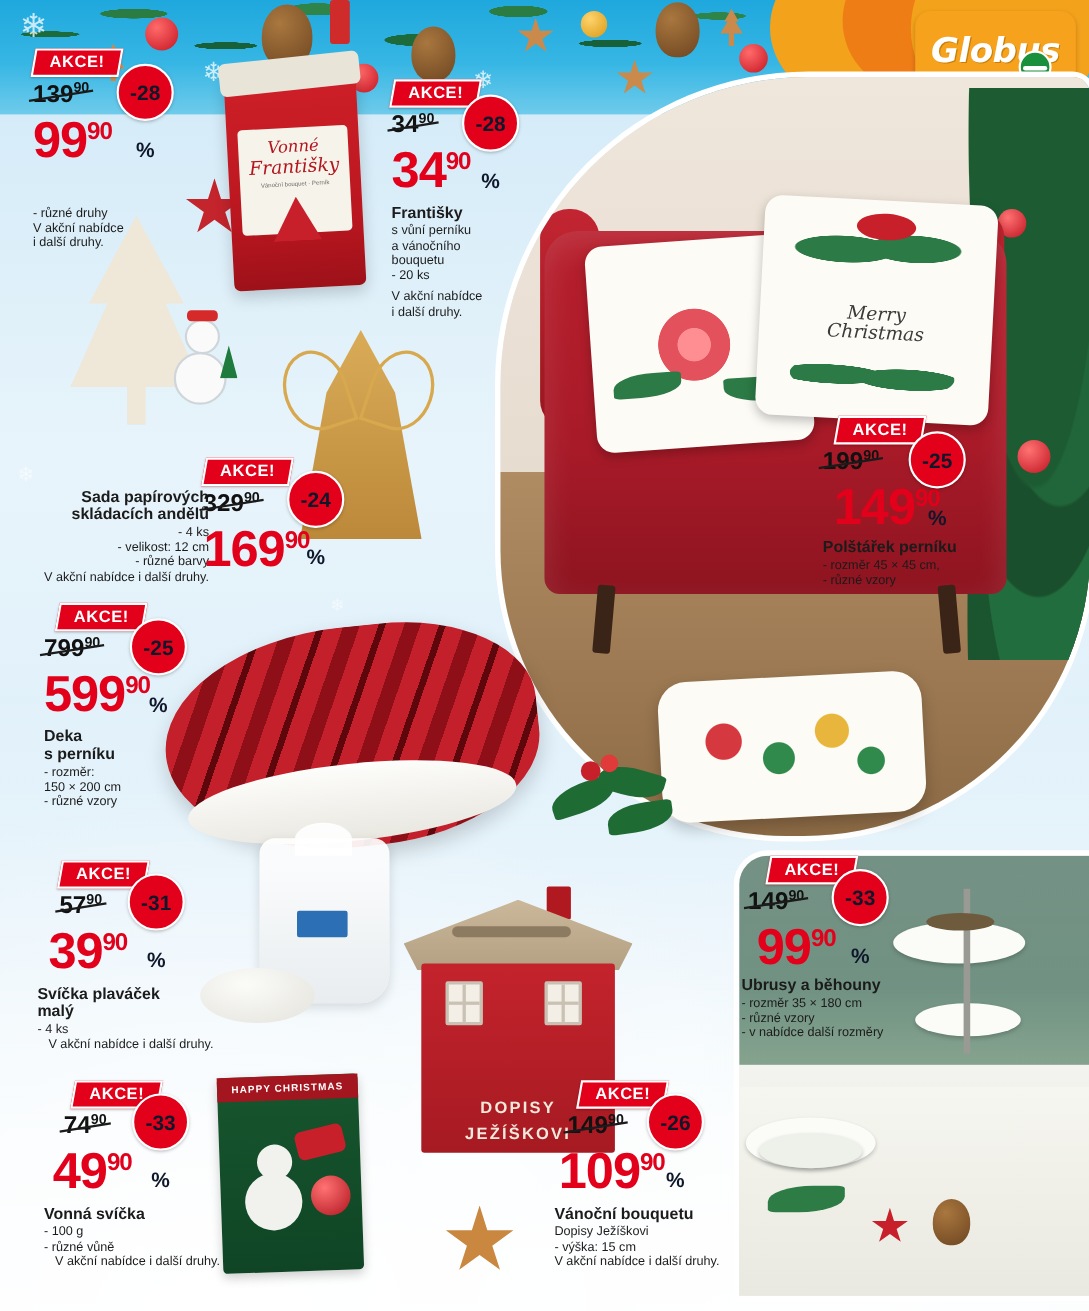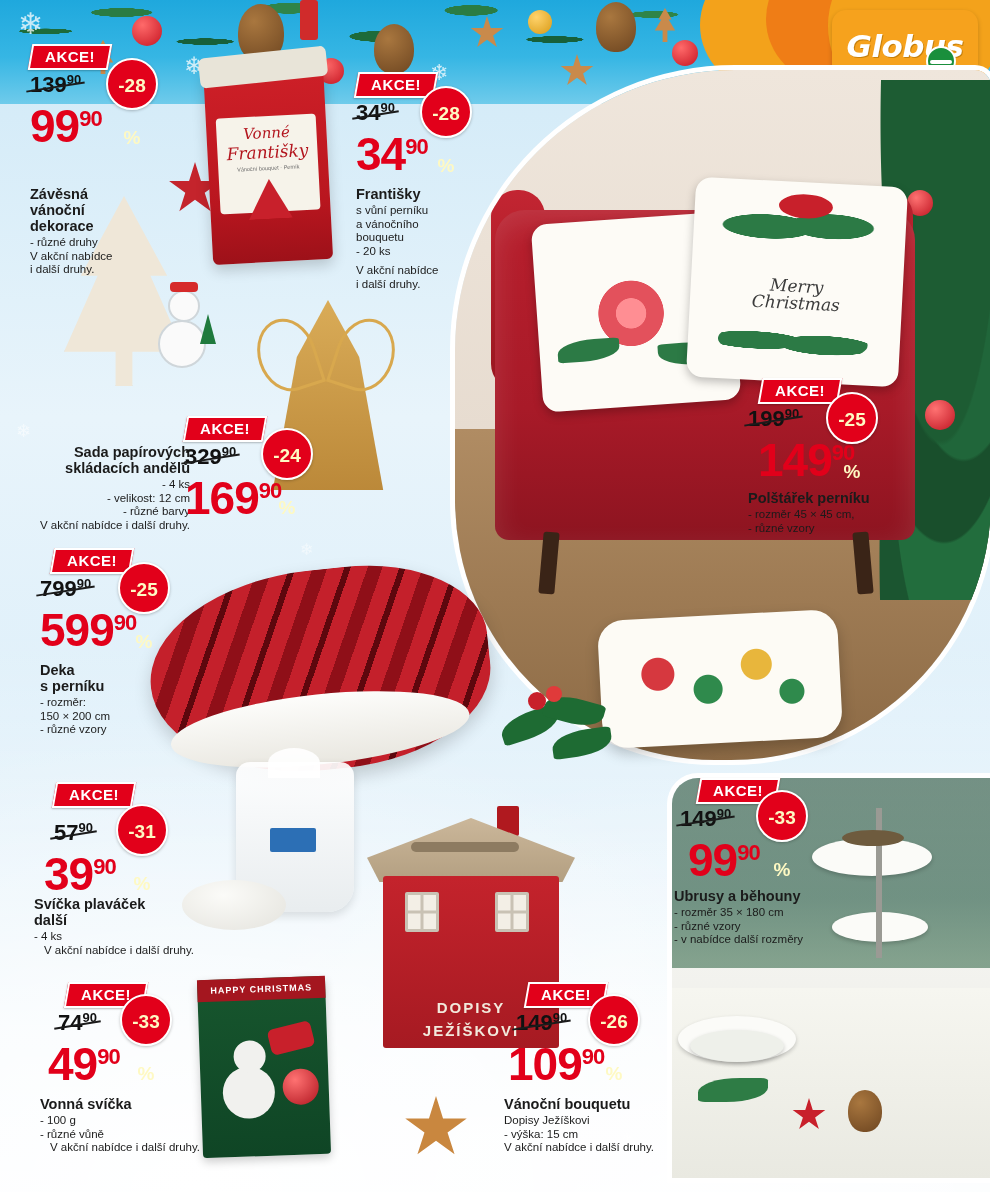--- a/index.html
+++ b/index.html
@@ -92,21 +92,21 @@
     font-family:"Liberation Sans", sans-serif;
   }
   .oldprice sup { font-size:13px; vertical-align:super; }
   .oldprice:after{
     content:""; position:absolute; left:-4px; right:-4px; top:52%; height:2px; background:#1b1b1b;
     transform: rotate(-9deg);
   }
   .newprice { color:#e2001a; font-weight:bold; font-size:46px; line-height:38px; letter-spacing:-1px; }
   .newprice sup { font-size:22px; vertical-align:super; }
   .disc {
-    display:inline-block; background:#e2001a; color:#fef9c3; font-weight:bold; font-size:19px;
+    display:inline-block; background:#e2001a; color:#0f172a; font-weight:bold; font-size:19px;
     border-radius:50%; width:52px;height:52px; line-height:52px; text-align:center;
     border:2px solid #fff; box-shadow:0 1px 3px rgba(0,0,0,.25);
   }
 
   .desc { position:absolute; color:#1b1b1b; }
   .desc .title { font-weight:bold; font-size:14.5px; line-height:16px; }
   .desc .lines { font-size:11.5px; line-height:13.5px; margin-top:2px; }
   .desc.right { text-align:right; }
 
   
@@ -427,25 +427,20 @@
 
   <div class="pricebox" style="left:30px;top:44px;">
     <div class="akce"><span>AKCE!</span></div>
     <div style="position:relative;margin-top:2px;">
       <span class="oldprice"><span>139</span><sup>90</sup></span>
       <span class="disc" style="position:absolute;left:76px;top:-14px;">-28 %</span>
     </div>
     <div class="newprice" style="margin-top:2px;"><span>99</span><sup>90</sup></div>
   </div>
   <div class="desc" style="left:30px;top:186px;width:150px;">
-    <div class="title">
-      <span>Závěsná</span><br>
-      <span>vánoční</span><br>
-      <span>dekorace</span>
-    </div>
     <div class="lines">
       <span>- různé druhy</span><br>
       <span>V akční nabídce</span><br>
       <span>i další druhy.</span>
     </div>
   </div>
 
   <div class="pricebox" style="left:356px;top:72px;">
     <div class="akce"><span>AKCE!</span></div>
     <div style="position:relative;margin-top:2px;">
@@ -518,30 +513,30 @@
     </div>
     <div class="lines">
       <span>- rozměr:</span><br>
       <span>  150 × 200 cm</span><br>
       <span>- různé vzory</span>
     </div>
   </div>
 
   <div class="pricebox" style="left:44px;top:782px;">
     <div class="akce" style="margin-left:10px;"><span>AKCE!</span></div>
-    <div style="position:relative;margin-top:12px;">
+    <div style="position:relative;margin-top:2px;">
       <span class="oldprice" style="margin-left:10px;"><span>57</span><sup>90</sup></span>
       <span class="disc" style="position:absolute;left:72px;top:-16px;">-31 %</span>
     </div>
     <div class="newprice" style="margin-top:2px;"><span>39</span><sup>90</sup></div>
   </div>
   <div class="desc" style="left:34px;top:896px;width:190px;">
     <div class="title">
       <span>Svíčka plaváček</span><br>
-      <span>další</span>
+      <span>malý</span>
     </div>
     <div class="lines">
       <span>- 4 ks</span><br>
       <span style="display:inline-block;margin-left:10px;">V akční nabídce i další druhy.</span>
     </div>
   </div>
 
   <div class="pricebox" style="left:680px;top:778px;">
     <div class="akce" style="margin-left:18px;"><span>AKCE!</span></div>
     <div style="position:relative;margin-top:2px;">

